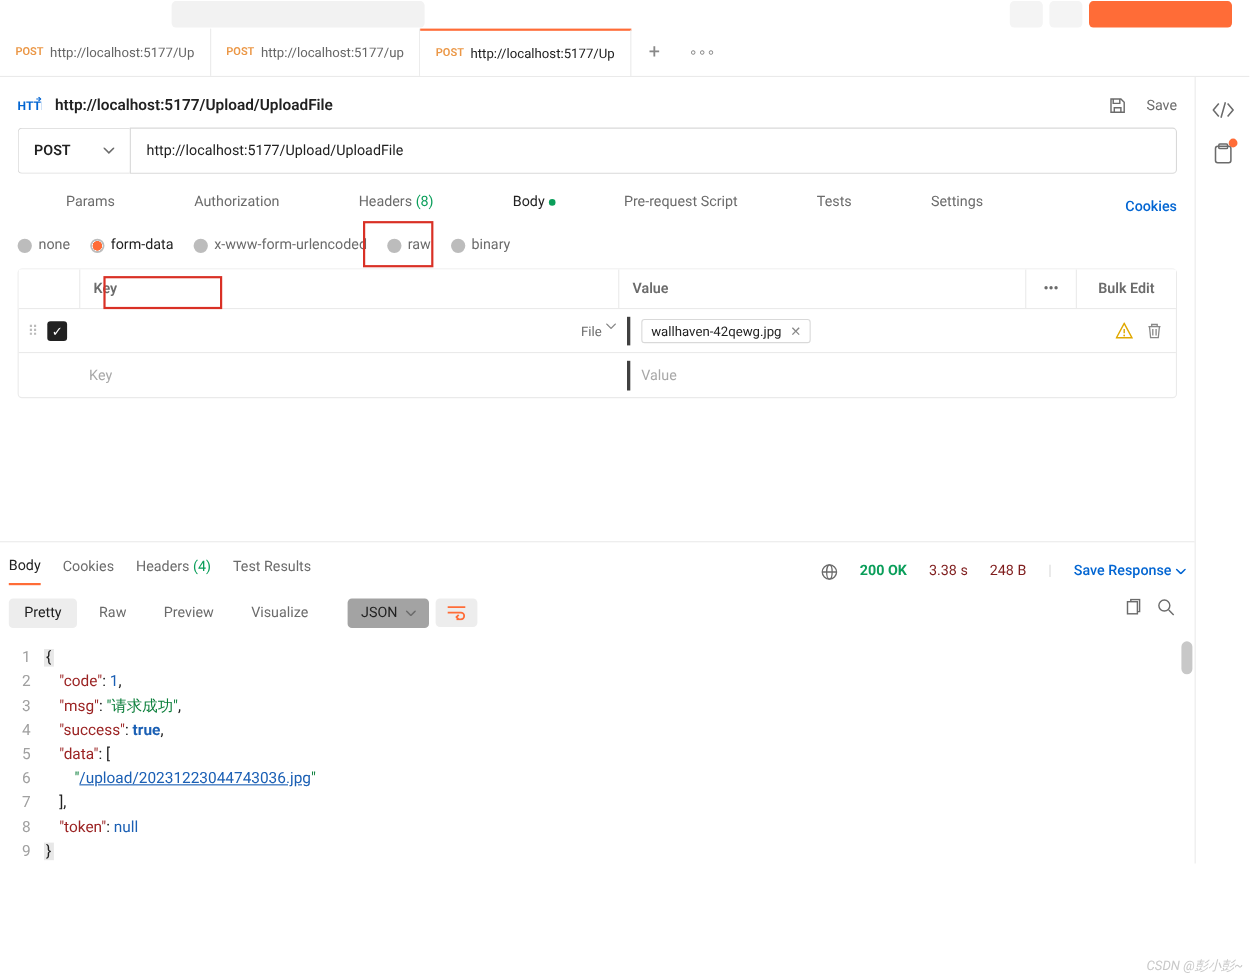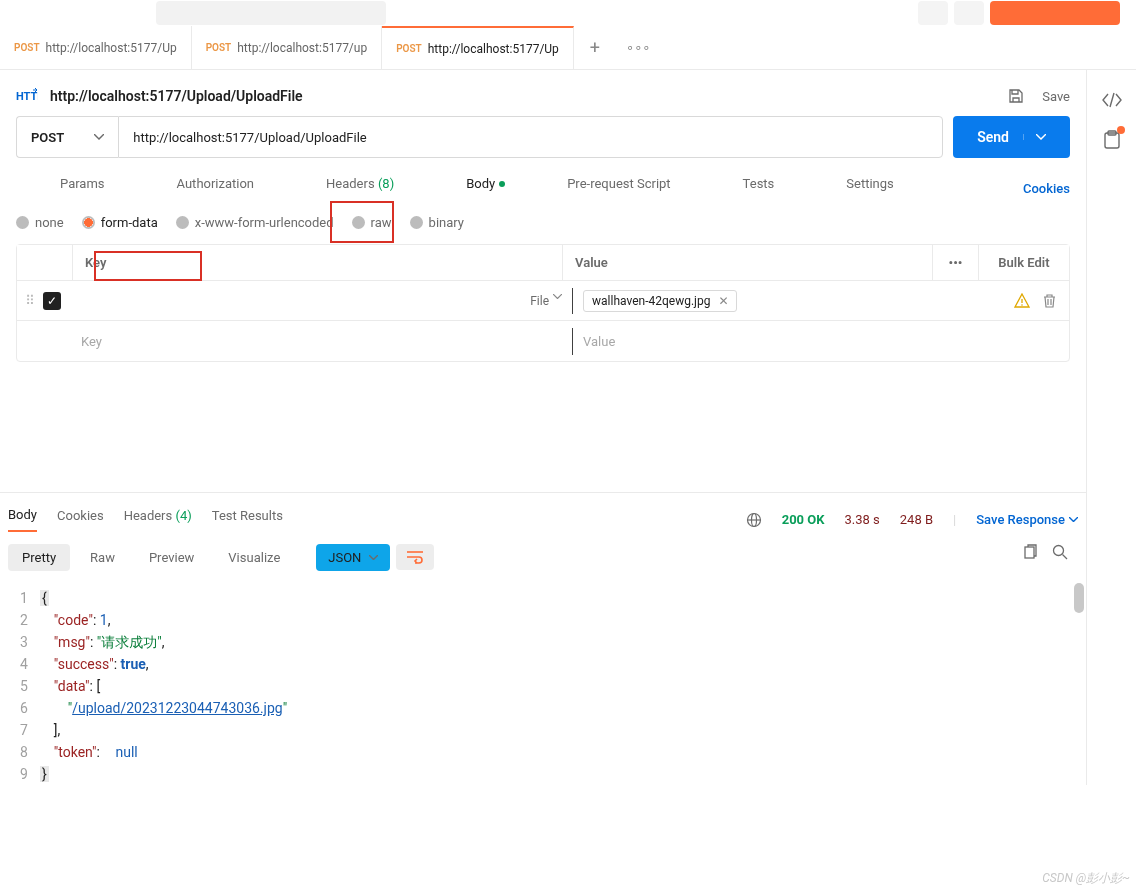--- a/index.html
+++ b/index.html
@@ -33,36 +33,36 @@
 .req-tabs .rtab { cursor: pointer; padding-bottom: 10px; margin-left: 44px; }
 .req-tabs .rtab .cnt { color: #0a9e5a; }
 .req-tabs .rtab.active { color: #212121; }
 .req-tabs .rtab.body-tab { position: relative; }
 .req-tabs .rtab.body-tab::after { content: ""; position: absolute; right: -10px; top: 5px; width: 6px; height: 6px; background: #0a9e5a; border-radius: 50%; }
 .req-tabs .spacer { flex: 1; }
 .cookies-link { color: #0265d2; font-weight: 500; cursor: pointer; }
 .highlight-box1 { position: absolute; border: 2px solid #d93025; left: 330px; top: 201px; width: 64px; height: 42px; pointer-events: none; }
 .highlight-box2 { position: absolute; border: 2px solid #d93025; left: 94px; top: 251px; width: 108px; height: 30px; pointer-events: none; }
 .body-types { display: flex; padding: 14px 16px; gap: 18px; align-items: center; color: #6b6b6b; font-size: 13px; }
-.radio-item { display: flex; align-items: center; gap: 6px; cursor: pointer; }
+.radio-item { display: flex; align-items: flex-end; gap: 6px; cursor: pointer; }
 .radio-dot { width: 13px; height: 13px; border-radius: 50%; background: #bcbcbc; }
 .radio-item.sel .radio-dot { background: radial-gradient(circle, #ff6c37 45%, #fff 50%, #bcbcbc 55%); }
 .radio-item.sel { color: #212121; }
 .kv-table { margin: 0 16px; border: 1px solid #eaeaea; border-radius: 4px; }
 .kv-head { display: flex; background: #fff; border-bottom: 1px solid #eaeaea; }
 .kv-head .kcell { padding: 10px 12px; font-weight: 600; color: #6b6b6b; font-size: 13px; }
 .kv-head .key-col { width: 490px; border-right: 1px solid #eaeaea; }
 .kv-head .val-col { flex: 1; border-right: 1px solid #eaeaea; }
 .kv-head .opt-col { width: 46px; border-right: 1px solid #eaeaea; text-align: center; }
 .kv-head .bulk-col { width: 90px; text-align: center; cursor: pointer; }
 .kv-row { display: flex; border-bottom: 1px solid #eaeaea; align-items: center; min-height: 40px; }
 .kv-row .drag { width: 26px; text-align: center; color: #bbb; cursor: grab; }
 .kv-row .chk { width: 28px; }
 .kv-row .chk-box { width: 18px; height: 18px; background: #212121; border-radius: 3px; color: #fff; display: flex; align-items: center; justify-content: center; font-size: 12px; }
-.kv-row .key-col { flex: 0 0 502px; padding: 6px 10px; display: flex; align-items: center; border-right: 1px solid #404040; }
+.kv-row .key-col { flex: 0 0 502px; padding: 6px 10px; display: flex; align-items: center; border-right: 3px solid #404040; }
 .kv-row .file-sel { margin-left: auto; color: #6b6b6b; font-size: 12px; display: flex; gap: 4px; cursor: pointer; }
 .kv-row .val-col { flex: 1; padding: 6px 10px; display: flex; align-items: center; }
 .file-chip { border: 1px solid #d9d9d9; border-radius: 3px; padding: 3px 8px; font-size: 12px; display: flex; align-items: center; gap: 8px; }
 .file-chip .x { color: #888; cursor: pointer; }
 .kv-row .act-col { width: 90px; display: flex; justify-content: flex-end; gap: 12px; padding-right: 12px; color: #888; }
 .kv-row.empty .key-col, .kv-row.empty .val-col { color: #a8a8a8; }
 .kv-row.empty { border-bottom: none; }
 .warn-icon { color: #e0a800; }
 .response-sec { border-top: 1px solid #eaeaea; margin-top: 130px; }
 .resp-tabs { display: flex; padding: 14px 8px 0 8px; gap: 20px; color: #6b6b6b; align-items: center; font-size: 13px; }
@@ -70,33 +70,33 @@
 .resp-tabs .rtab.active { color: #212121; border-bottom: 2px solid #ff6c37; }
 .resp-tabs .cnt { color: #0a9e5a; }
 .resp-tabs .spacer { flex: 1; }
 .globe-icon { color: #6b6b6b; }
 .status-chip { color: #0a9e5a; font-weight: bold; }
 .time-chip, .size-chip { color: #7f1d1d; }
 .save-resp { color: #0265d2; font-weight: 500; cursor: pointer; display: flex; gap: 4px; align-items: center; }
 .resp-view-bar { display: flex; padding: 12px 8px; gap: 6px; align-items: flex-start; }
 .seg-btn { padding: 6px 14px; color: #6b6b6b; cursor: pointer; border-radius: 4px; font-size: 13px; }
 .seg-btn.active { background: #ededed; color: #212121; }
-.fmt-sel { background: #0ea5e9; padding: 6px 12px; border-radius: 4px; display: flex; gap: 8px; align-items: center; cursor: pointer; color: #212121; font-size: 13px; }
+.fmt-sel { background: #a3a3a3; padding: 6px 12px; border-radius: 4px; display: flex; gap: 8px; align-items: center; cursor: pointer; color: #212121; font-size: 13px; }
 .wrap-btn { background: #ededed; padding: 6px 10px; border-radius: 4px; cursor: pointer; color: #ff6c37; }
 .resp-view-bar .spacer { flex: 1; }
 .resp-icons { display: flex; gap: 14px; color: #6b6b6b; padding-right: 10px; }
 .code-area { font-family: "Consolas", "Monaco", monospace; font-size: 14px; padding: 4px 0 0 0; display: flex; position: relative; }
 .line-nums { text-align: right; color: #a0a0a0; padding: 0 12px 0 20px; user-select: none; line-height: 22px; }
 .code-lines { line-height: 22px; }
 .code-lines .ln { white-space: pre; }
 .t-key { color: #9b2323; }
 .t-num { color: #1a5fb4; }
 .t-str { color: #0a7e3a; }
 .t-bool { color: #1a5fb4; font-weight: bold; }
-.t-null { color: #1a5fb4; margin-left: 12px; }
+.t-null { color: #1a5fb4; }
 .t-punc { color: #212121; }
 .t-link { color: #1a5fb4; text-decoration: underline; }
 .hl { background: #e8e8e8; padding: 0 2px; }
 .scrollbar-v { position: absolute; right: 2px; top: 0; width: 10px; height: 30px; background: #c8c8c8; border-radius: 5px; }
 .watermark { position: absolute; right: 6px; bottom: 4px; color: #c8c8c8; font-size: 12px; font-style: italic; }
 svg { display: block; }
 </style>
 </head>
 <body>
 
@@ -151,28 +151,20 @@
 <div class="url-row">
   <div class="method-sel">
     <span>POST</span>
     <span>
       <svg width="10" height="6">
               <path d="M0 0 L5 5 L10 0" fill="none" stroke="#6b6b6b" stroke-width="1.4"></path>
             </svg>
     </span>
   </div>
   <input class="url-input" value="http://localhost:5177/Upload/UploadFile" style="">
-  <div class="send-btn">
-    <span>Send</span>
-    <span class="caret">
-      <svg width="10" height="6">
-              <path d="M0 0 L5 5 L10 0" fill="none" stroke="#fff" stroke-width="1.4"></path>
-            </svg>
-    </span>
-  </div>
 </div>
 
 <div class="req-tabs">
   <div class="rtab">Params</div>
   <div class="rtab">Authorization</div>
   <div class="rtab">
     <span>Headers</span>
     <span class="cnt">(8)</span>
   </div>
   <div class="rtab active body-tab">Body</div>

